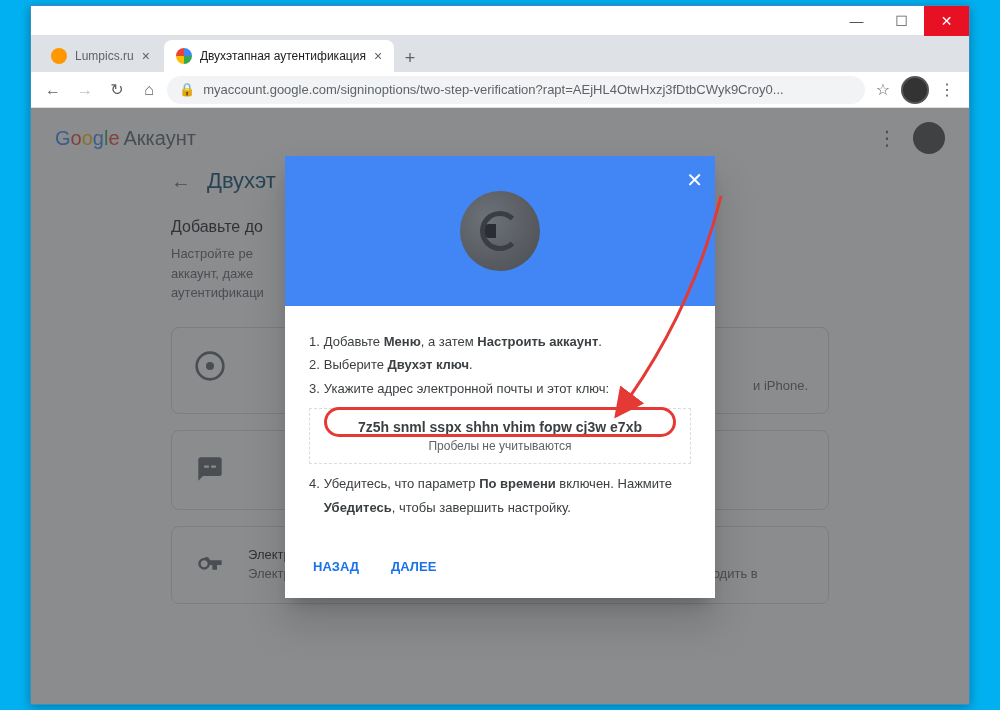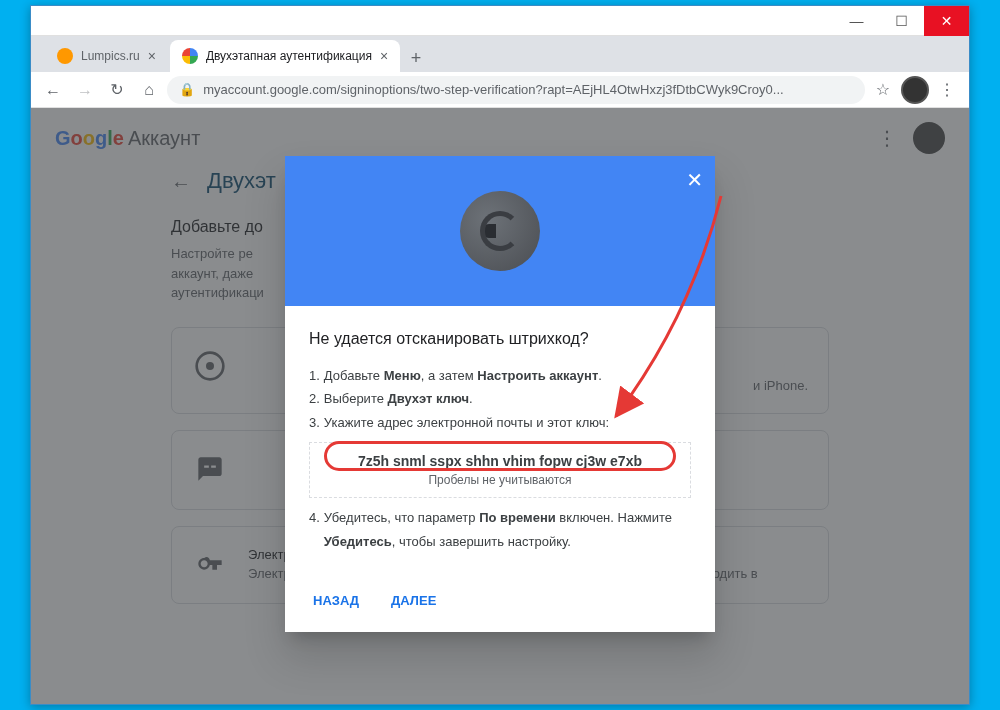--- a/index.html
+++ b/index.html
@@ -2,36 +2,36 @@
 <html><head>
 <meta charset="utf-8">
 <style>
 * { box-sizing: border-box; margin: 0; padding: 0; }
 body { font-family: Arial, sans-serif; background: #00b0f0; width: 1000px; height: 710px; overflow: hidden; position: relative; }
 .window { position: absolute; top: 5px; left: 30px; width: 940px; height: 700px; background: #fff; border: 1px solid #3a8cc7; box-shadow: 0 2px 10px rgba(0,0,0,0.3); }
 .titlebar { height: 30px; background: #fff; display: flex; align-items: center; justify-content: flex-end; border-bottom: 1px solid #e0e0e0; }
 .win-btn { width: 45px; height: 30px; display: flex; align-items: center; justify-content: center; font-size: 14px; cursor: pointer; }
 .win-btn.close { background: #e81123; color: #fff; }
 .win-btn.min, .win-btn.max { color: #555; }
-.tabbar { height: 36px; background: #dee1e6; display: flex; align-items: flex-end; padding-left: 14px; }
+.tabbar { height: 36px; background: #dee1e6; display: flex; align-items: flex-end; padding-left: 8px; }
 .tab { height: 32px; padding: 0 12px; display: flex; align-items: center; gap: 8px; font-size: 12px; color: #5f6368; border-radius: 8px 8px 0 0; cursor: pointer; margin-right: 2px; }
 .tab.active { background: #fff; color: #202124; }
 .tab-close { font-size: 14px; color: #5f6368; }
 .tab-add { width: 28px; height: 28px; display: flex; align-items: center; justify-content: center; color: #5f6368; font-size: 18px; cursor: pointer; }
 .orange-icon { width: 16px; height: 16px; border-radius: 50%; background: #ff9800; }
 .g-icon { width: 16px; height: 16px; border-radius: 50%; background: conic-gradient(#4285f4 0 25%, #34a853 0 50%, #fbbc05 0 75%, #ea4335 0 100%); }
 .addressbar { height: 36px; background: #fff; display: flex; align-items: center; padding: 0 8px; gap: 4px; border-bottom: 1px solid #e0e0e0; }
 .nav-btn { width: 28px; height: 28px; display: flex; align-items: center; justify-content: center; color: #5f6368; font-size: 16px; border-radius: 50%; cursor: pointer; }
 .url-field { flex: 1; height: 28px; border-radius: 14px; background: #f1f3f4; display: flex; align-items: center; padding: 0 12px; gap: 8px; font-size: 13px; color: #5f6368; }
 .lock-icon { color: #5f6368; }
 .avatar { width: 28px; height: 28px; border-radius: 50%; background: #333; border: 2px solid #555; }
 .page { position: relative; height: calc(100% - 102px); background: #fff; overflow: hidden; }
 .page-header { height: 60px; display: flex; align-items: center; justify-content: space-between; padding: 0 24px; }
 .google-logo { font-size: 20px; font-weight: 400; display: flex; align-items: center; gap: 4px; }
-.g-multi { font-weight: bold; }
+.g-multi { font-weight: normal; }
 .g-multi .b { color: #4285f4; } .g-multi .r { color: #ea4335; } .g-multi .y { color: #fbbc05; } .g-multi .g { color: #34a853; }
 .account-text { color: #5f6368; font-size: 20px; }
 .page-actions { display: flex; align-items: center; gap: 16px; }
 .dots-icon { color: #5f6368; font-size: 20px; cursor: pointer; }
 .page-avatar { width: 32px; height: 32px; border-radius: 50%; background: #444; }
 .content { padding: 0 140px; color: #5f6368; }
 .page-title-row { display: flex; align-items: center; gap: 16px; margin-bottom: 24px; }
 .back-arrow { font-size: 20px; color: #5f6368; cursor: pointer; }
 .page-title { font-size: 22px; color: #0c4a6e; }
 .section-title { font-size: 16px; color: #202124; margin-bottom: 8px; }
@@ -159,21 +159,20 @@
   </div>
 
   <div class="dialog">
     <div class="dialog-header">
       <span class="dialog-close">✕</span>
       <div class="auth-icon">
           <div class="auth-icon-inner"></div>
         </div>
     </div>
     <div class="dialog-body">
-      <div class="dialog-title">Не удается отсканировать штрихкод?</div>
       <ol class="dialog-list">
         <li>
             <span class="li-num">1.</span>
             <span><span>Добавьте </span><b>Меню</b><span>, а затем </span><b>Настроить аккаунт</b><span>.</span></span>
           </li>
         <li>
             <span class="li-num">2.</span>
             <span><span>Выберите </span><b>Двухэт ключ</b><span>.</span></span>
           </li>
         <li>

